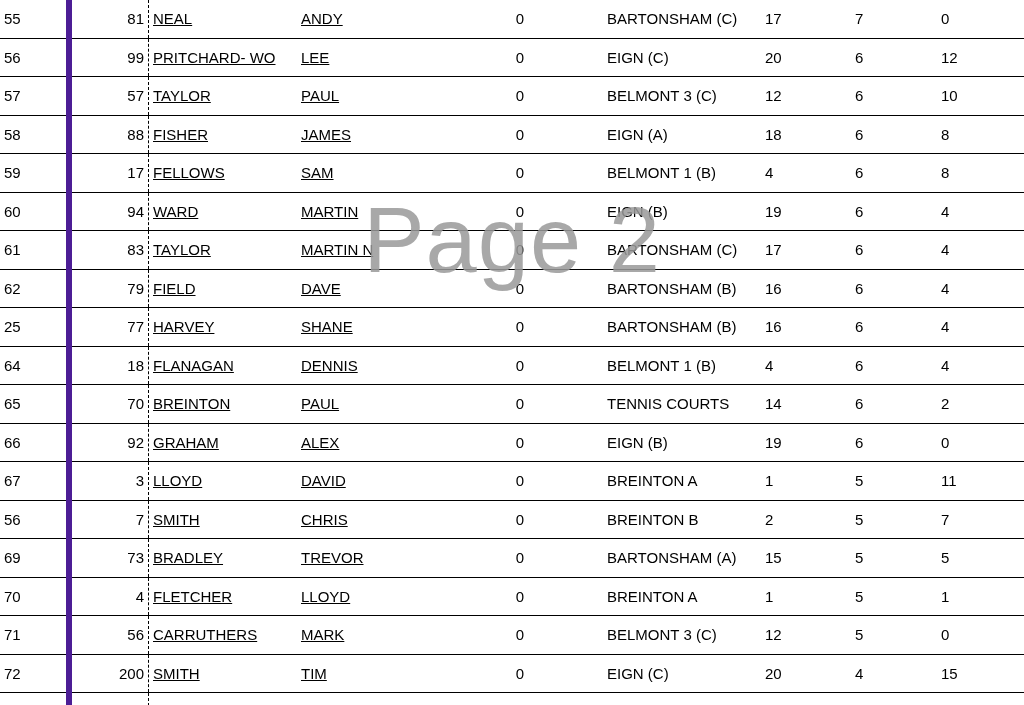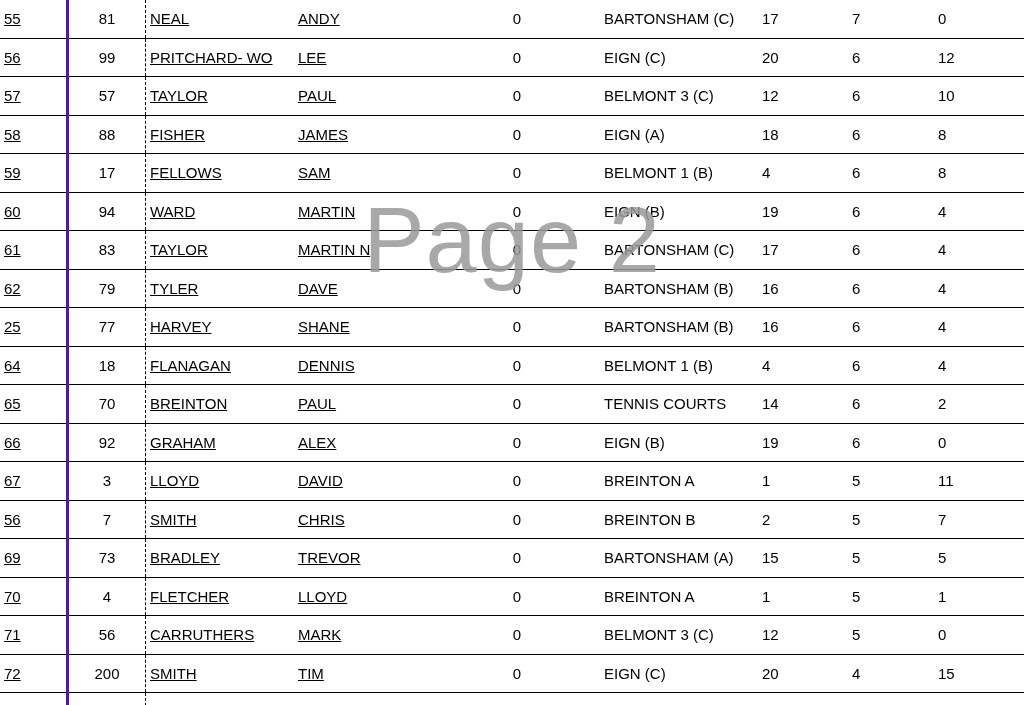--- a/index.html
+++ b/index.html
@@ -30,22 +30,22 @@
   }
   table.grid td {
     height: 37.5px;
     padding: 0 4px;
     vertical-align: middle;
     white-space: nowrap;
     overflow: hidden;
     border-bottom: 1px solid #000000;
   }
   
-  .c-rank   { width: 58px;  text-align: left;   padding-left: 6px; border-right: 3px solid #4c1d95; text-decoration: underline; }
-  .c-num    { width: 68px;  text-align: center;  border-right: 1px dashed #000; }
+  .c-rank   { width: 58px;  text-align: left;   padding-left: 6px; border-right: 6px solid #4c1d95; }
+  .c-num    { width: 68px;  text-align: right;  border-right: 1px dashed #000; }
   .c-last   { width: 140px; text-align: left;   padding-left: 6px; text-decoration: underline; }
   .c-first  { width: 132px; text-align: left;   padding-left: 6px; text-decoration: underline; }
   .c-zero   { width: 158px; text-align: center; }
   .c-club   { width: 150px; text-align: left;   padding-left: 6px; }
   .c-clubno { width: 82px;  text-align: left;   padding-left: 6px; }
   .c-played { width: 78px;  text-align: left;   padding-left: 6px; }
   .c-pts    { width: 80px;  text-align: left;   padding-left: 6px; }
   .c-avg    { width: 78px;  text-align: right;  padding-right: 14px; }
 
   
@@ -156,21 +156,21 @@
           <td class="c-zero">0</td>
           <td class="c-club">BARTONSHAM (C)</td>
           <td class="c-clubno">17</td>
           <td class="c-played">6</td>
           <td class="c-pts">4</td>
           <td class="c-avg">6.25</td>
         </tr>
         <tr>
           <td class="c-rank">62</td>
           <td class="c-num">79</td>
-          <td class="c-last">TYLER</td>
+          <td class="c-last">FIELD</td>
           <td class="c-first">DAVE</td>
           <td class="c-zero">0</td>
           <td class="c-club">BARTONSHAM (B)</td>
           <td class="c-clubno">16</td>
           <td class="c-played">6</td>
           <td class="c-pts">4</td>
           <td class="c-avg">6.25</td>
         </tr>
         <tr>
           <td class="c-rank">25</td>

